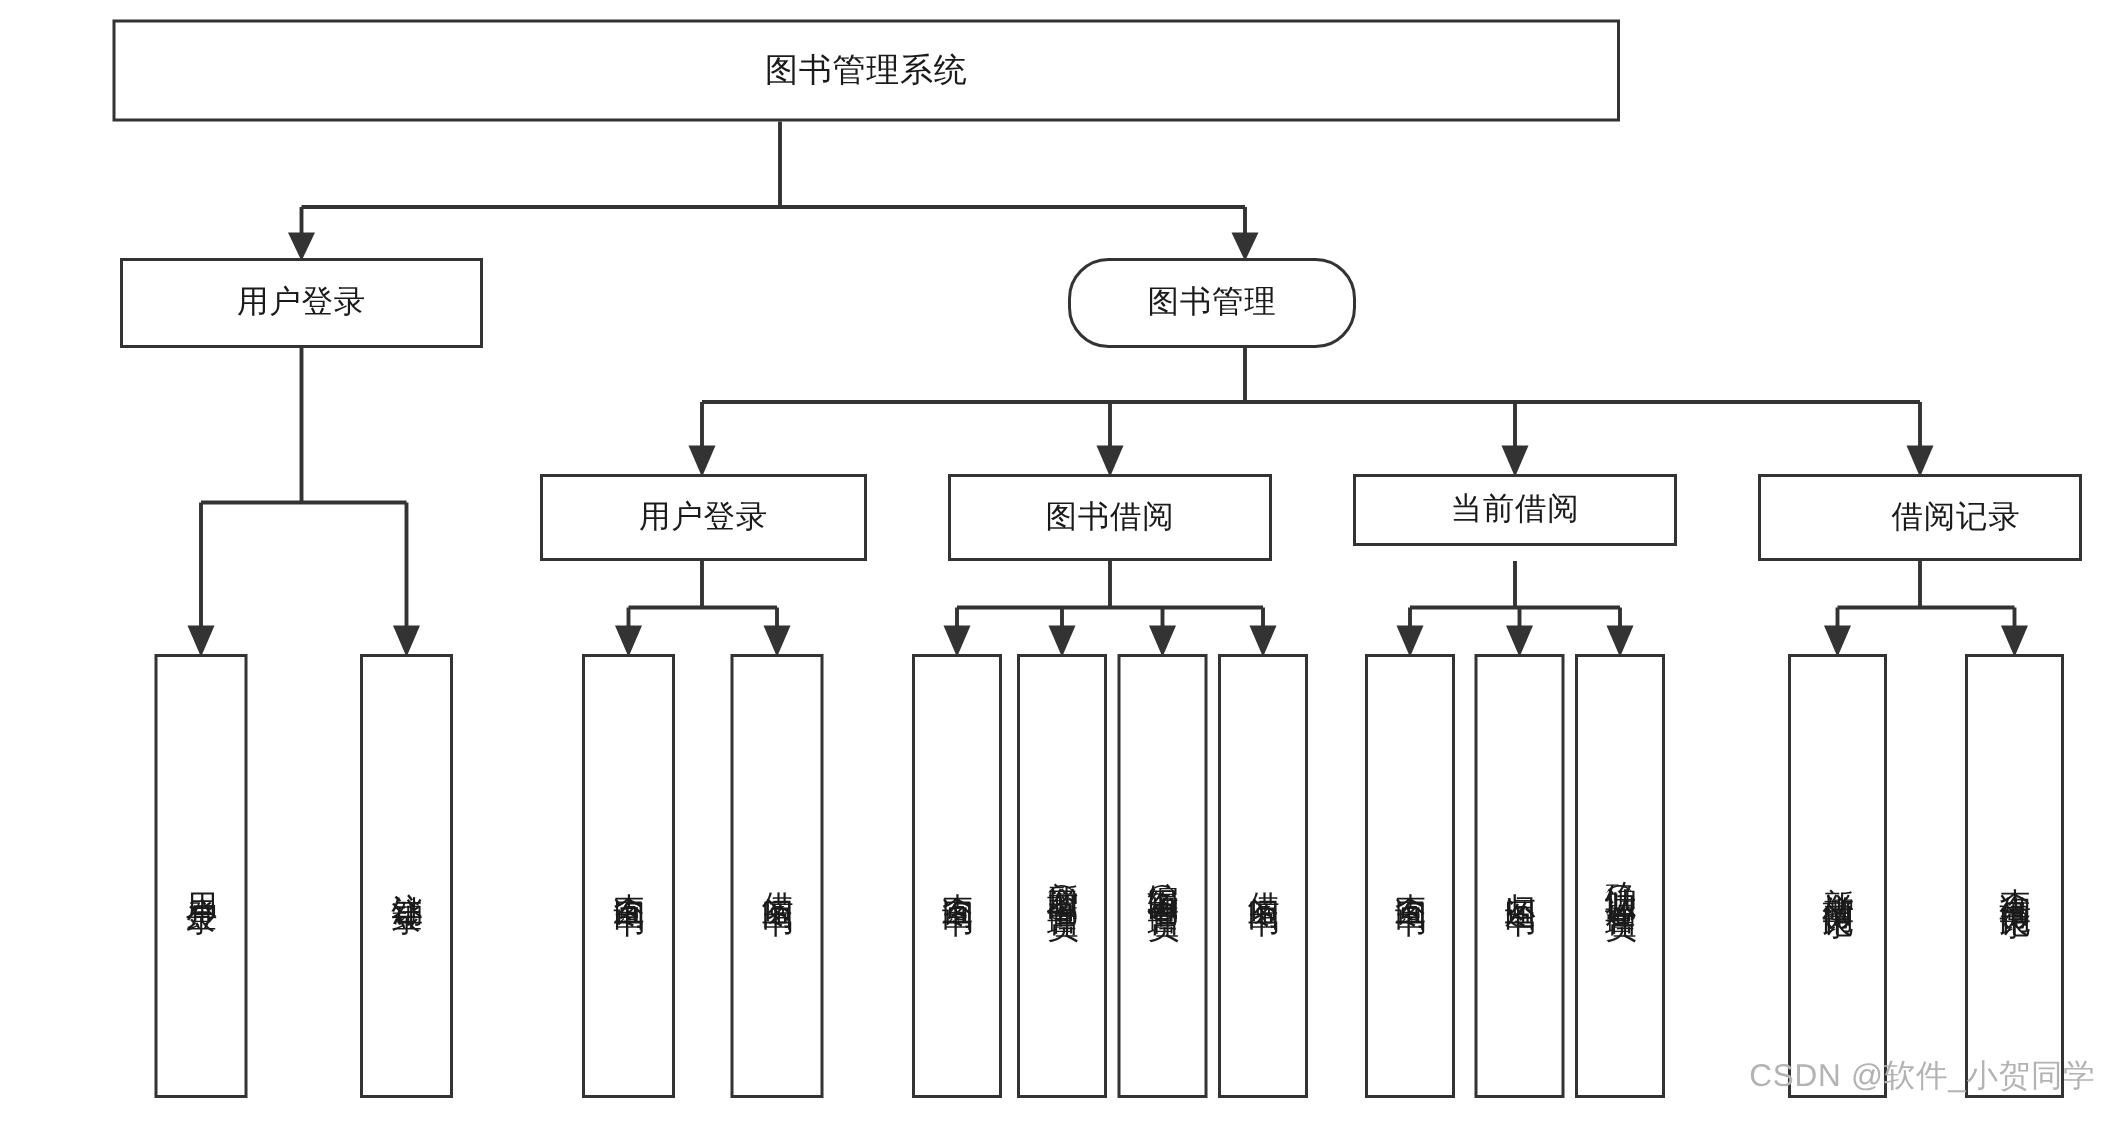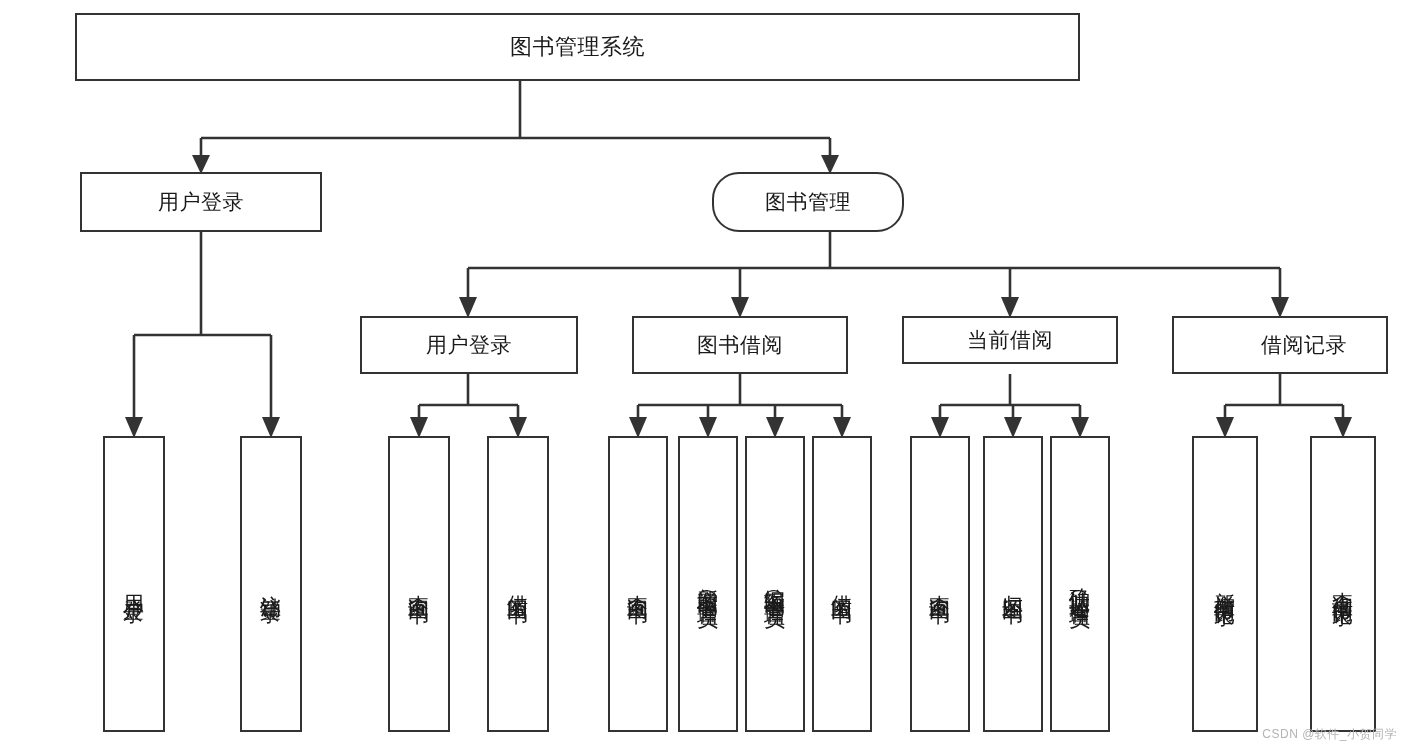--- a/index.html
+++ b/index.html
@@ -66,22 +66,22 @@
     stroke: #333333;
     stroke-width: 2.6;
     fill: none;
   }
   #links polygon {
     fill: #333333;
   }
   .watermark {
     position: absolute;
     right: 8px;
-    bottom: 4px;
-    font-size: 12px;
+    bottom: 16px;
+    font-size: 21px;
     color: #b3b3b3;
     white-space: nowrap;
     letter-spacing: 0.5px;
     margin-left: 16px;
   }
 </style>
 </head>
 <body>
 
 <div id="canvas">

